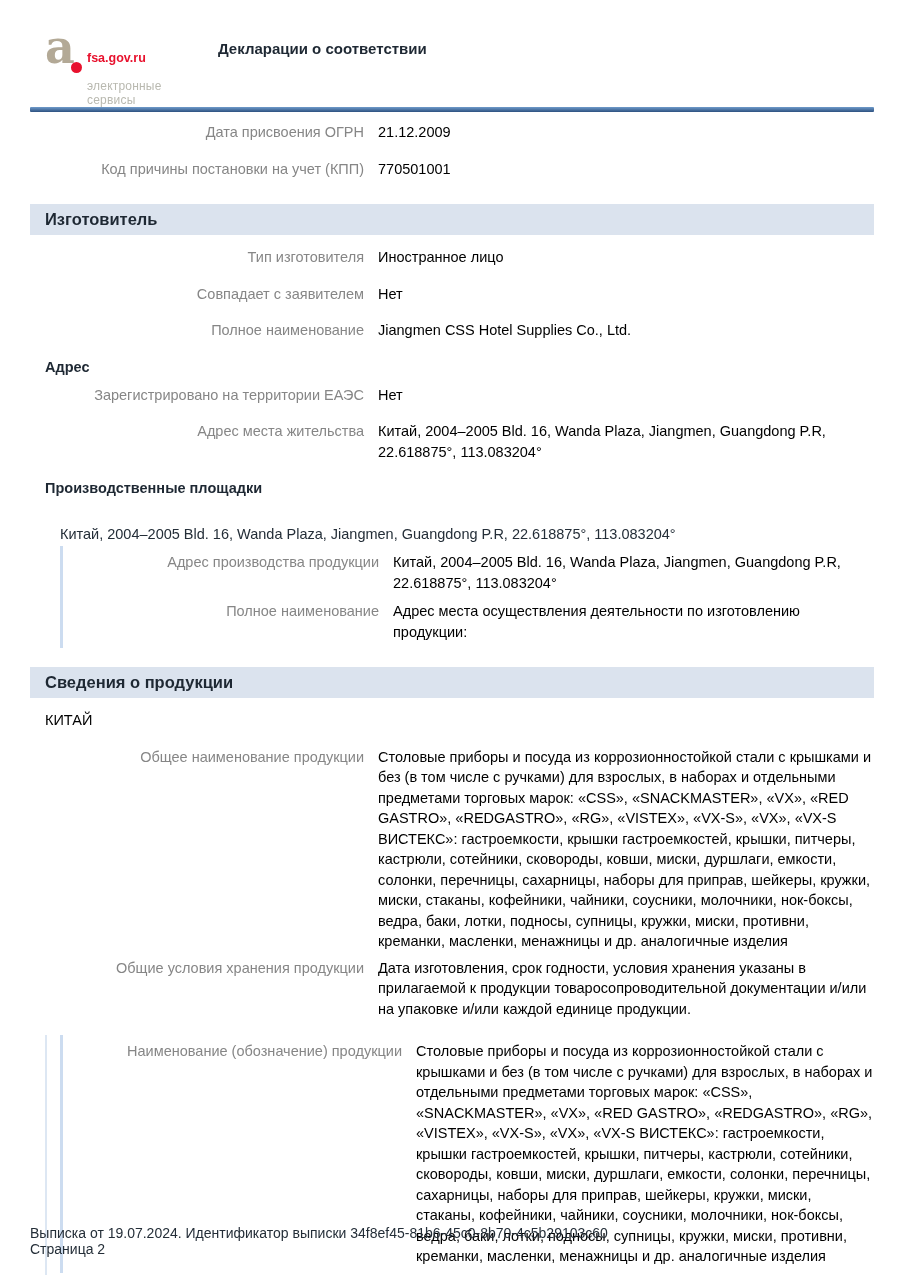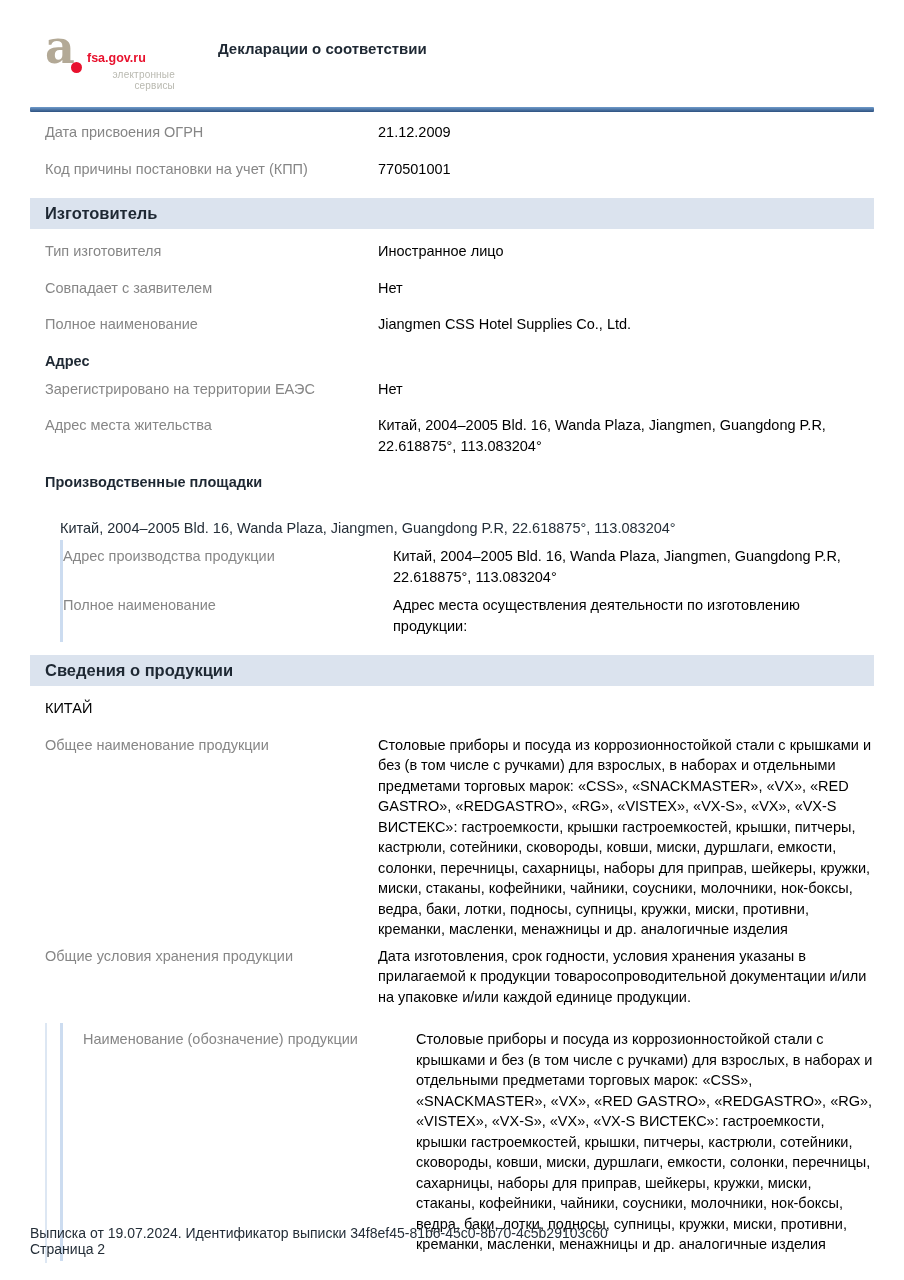--- a/index.html
+++ b/index.html
@@ -20,38 +20,38 @@
     position: absolute; left: 0; top: -14px;
     font-family: "DejaVu Serif", serif;
     font-size: 46px; font-weight: bold; color: #b3a996; line-height: 1;
   }
   .logo-dot {
     position: absolute; left: 26px; top: 24px;
     width: 11px; height: 11px; border-radius: 50%; background: #e8112d;
   }
   .logo-textblock { position: absolute; left: 42px; top: 13px; }
   .logo-site { color: #e8112d; font-weight: bold; font-size: 12.5px; }
-  .logo-sub { color: #b9b9b0; font-size: 10px; margin-top: 4px; letter-spacing: .2px; text-align: right; }
+  .logo-sub { color: #b9b9b0; font-size: 12px; margin-top: 14px; letter-spacing: .2px; }
   .doc-title { font-size: 15px; font-weight: bold; margin-left: 43px; margin-top: 2px; color: #1e2833; }
 
   
   .divider-bar {
     height: 5px; margin-top: 17px;
     background: linear-gradient(#6f9bcb, #2d5180);
     border-radius: 1px;
   }
 
   
   .kv-row { display: flex; align-items: flex-start; padding: 6px 0 6px 15px; margin-top: 4px; }
-  .kv-label { width: 333px; flex: 0 0 333px; color: #868686; font-size: 14.5px; line-height: 20.5px; padding-right: 14px; }
+  .kv-label { width: 333px; flex: 0 0 333px; color: #868686; font-size: 14.5px; line-height: 20.5px; padding-right: 14px; text-align: right; }
   .kv-value { flex: 1; color: #000000; font-size: 14.5px; line-height: 20.5px; }
 
   
   .section-band {
-    background: #dbe3ee; height: 31px; margin-top: 13px; margin-bottom: 6px;
+    background: #dbe3ee; height: 31px; margin-top: 19px; margin-bottom: 6px;
     display: flex; align-items: center; padding-left: 15px;
   }
   .section-band .section-title { font-size: 16.5px; font-weight: bold; color: #1e2833; }
 
   
   .sub-heading { font-weight: bold; font-size: 14.5px; color: #1e2833; padding-left: 15px; margin-top: 12px; }
 
   .site-title { font-size: 14.5px; color: #242e38; padding-left: 30px; margin-top: 30px; }
 
   

